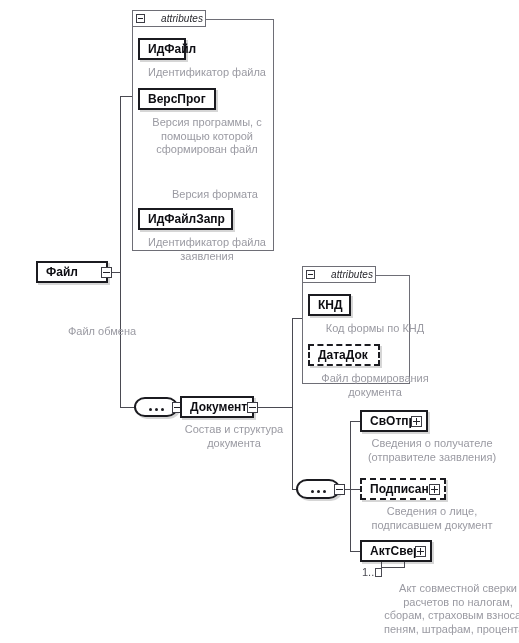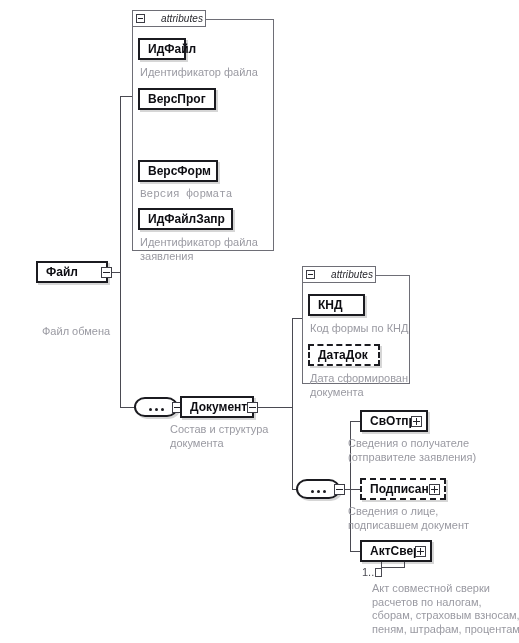--- a/index.html
+++ b/index.html
@@ -101,20 +101,21 @@
     content:"";position:absolute;top:1px;bottom:1px;left:4px;width:1px;background:#23232a;
   }
 
   
   .desc{
     position:absolute;
     font-size:11px;
     color:#9a9aa2;
     line-height:13.5px;
     white-space:pre-line;
+    text-align:center;
   }
 
   
   .seq{
     position:absolute;
     width:44px;height:20px;
     border:2px solid #1b1b20;
     border-radius:11px/10px;
     background:#ffffff;
     box-shadow:2px 2px 0 rgba(0,0,0,.16);
@@ -191,25 +192,25 @@
     </div>
 
     <div class="node solid" style="left:6px;top:28px;width:48px;">
       <span class="node-label">ИдФайл</span>
     </div>
     <div class="desc" style="left:8px;top:56px;width:134px;">Идентификатор файла</div>
 
     <div class="node solid" style="left:6px;top:78px;width:78px;">
       <span class="node-label">ВерсПрог</span>
     </div>
-
-    <div class="node solid" style="left:6px;top:150px;width:80px;">
-      <span class="node-label">ВерсФорм</span>
-    </div>
-    <div class="desc" style="left:8px;top:178px;width:134px;font-family:Liberation Mono, monospace;">Версия формата</div>
+    <div class="desc" style="left:8px;top:106px;width:134px;">Версия программы, с
+помощью которой
+сформирован файл</div>
+
+    <div class="desc" style="left:16px;top:178px;width:134px;">Версия формата</div>
 
     <div class="node solid" style="left:6px;top:198px;width:95px;">
       <span class="node-label">ИдФайлЗапр</span>
     </div>
     <div class="desc" style="left:8px;top:226px;width:134px;">Идентификатор файла
 заявления</div>
   </div>
 
   <div class="node solid" style="left:36px;top:261px;width:72px;">
     <span class="node-label">Файл</span>
@@ -218,29 +219,29 @@
   <div class="desc" style="left:42px;top:288px;width:120px;margin-top:37px;">Файл обмена</div>
 
   <div class="attr-group" style="left:302px;top:266px;width:108px;height:118px;">
     <div class="attr-frame"></div>
     <div class="attr-frame-topright" style="left:73px;width:35px;"></div>
     <div class="attr-tab" style="width:74px;">
       <span class="toggle"></span>
       <span class="attr-tab-label">attributes</span>
     </div>
 
-    <div class="node solid" style="left:6px;top:28px;width:57px;">
+    <div class="node solid" style="left:6px;top:28px;width:43px;">
       <span class="node-label">КНД</span>
     </div>
     <div class="desc" style="left:8px;top:56px;width:130px;">Код формы по КНД</div>
 
     <div class="node dashed" style="left:6px;top:78px;width:72px;">
       <span class="node-label">ДатаДок</span>
     </div>
-    <div class="desc" style="left:8px;top:106px;width:130px;">Дата сформирован
+    <div class="desc" style="left:8px;top:106px;width:130px;">Файл формирования
 документа</div>
   </div>
 
   <div class="seq" style="left:134px;top:397px;">
     <div class="dots"><i></i><i></i><i></i></div>
     <span class="seq-toggle"></span>
   </div>
 
   <div class="node solid" style="left:180px;top:396px;width:74px;">
     <span class="node-label">Документ</span>

